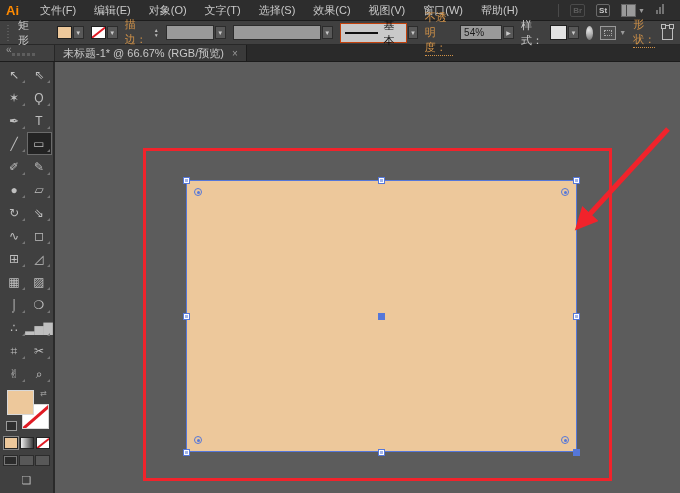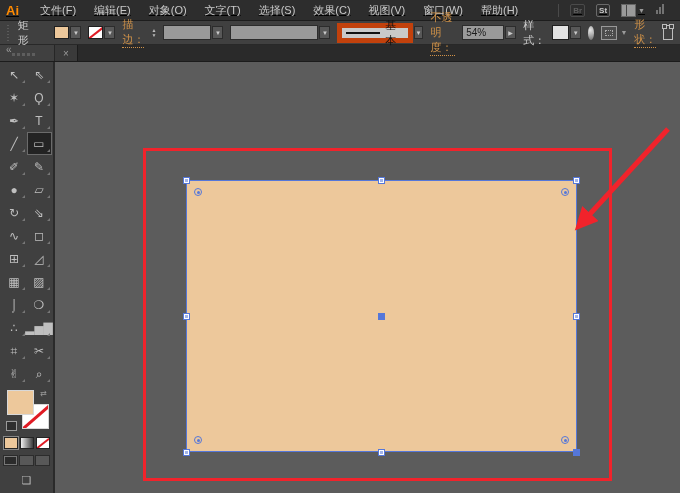--- a/index.html
+++ b/index.html
@@ -1,21 +1,21 @@
 <!DOCTYPE html>
 <html><head>
 <meta charset="utf-8">
 <style>
   html,body{margin:0;padding:0;background:#1e1e1e;}
   .app{position:relative;width:680px;height:493px;overflow:hidden;
        font-family:"Liberation Sans","DejaVu Sans",sans-serif;
        -webkit-font-smoothing:antialiased;user-select:none;}
   
   .menubar{height:21px;background:#2d2d2d;display:flex;align-items:center;
-           padding-left:6px;border-bottom:1px solid #1d1d1d;box-sizing:border-box;text-decoration:underline;}
+           padding-left:6px;border-bottom:1px solid #1d1d1d;box-sizing:border-box;}
   .logo{color:#ff8a00;font-weight:bold;font-size:13px;margin-right:12px;letter-spacing:0;}
   .menu-item{color:#c9c9c9;font-size:11px;padding:0 9px;line-height:20px;cursor:default;}
   .menubar-right{margin-left:auto;display:flex;align-items:flex-start;gap:11px;margin-right:16px;}
   .vdiv{width:1px;height:13px;background:#4a4a4a;}
   .badge{font-size:8px;border:1px solid #6a6a6a;border-radius:2px;padding:1px 2px;
          color:#c9c9c9;font-weight:bold;line-height:9px;}
   .badge.dim{color:#5d5d5d;border-color:#4a4a4a;}
   .ws-icon{width:13px;height:11px;background:#9a9a9a;border:1px solid #666;display:inline-block;
            position:relative;}
   .ws-icon::after{content:"";position:absolute;left:4px;top:0;bottom:0;width:1px;background:#444;}
@@ -34,21 +34,21 @@
   .sw{width:15px;height:13px;border:1px solid #1f1f1f;box-sizing:border-box;}
   .sw.fill{background:var(--fill,#edc89b);}
   .sw.none{background:#fff;position:relative;overflow:hidden;}
   .sw.none::after,.mini-none::after{content:"";position:absolute;left:-20%;top:45%;width:140%;height:2px;
         background:#e01b24;transform:rotate(-38deg);}
   .dd-arrow{width:11px;height:13px;background:#585858;color:#c9c9c9;font-size:6px;display:flex;
             align-items:center;justify-content:center;border:1px solid #2c2c2c;box-sizing:border-box;}
   .stepper{display:flex;flex-direction:column;justify-content:center;color:#bbb;font-size:5px;line-height:5px;}
   .gray-dd{height:15px;background:#9a9a9a;border:1px solid #2c2c2c;box-sizing:border-box;display:flex;
            align-items:center;}
-  .stroke-style{height:20px;background:#c9c9c9;border:5px solid #c2410c;display:flex;align-items:center;
+  .stroke-style{height:20px;background:#c9c9c9;border:1px solid #c2410c;display:flex;align-items:center;
                 gap:5px;padding:0 4px;box-sizing:border-box;}
   .stroke-style .line{width:40px;height:2px;background:#111;}
   .stroke-style .txt{color:#111;font-size:11px;}
   .opacity-field{width:42px;height:15px;background:#9a9a9a;border:1px solid #2c2c2c;color:#1c1c1c;
                  font-size:10px;display:flex;align-items:center;padding:0 3px;box-sizing:border-box;}
   .style-sw{width:15px;height:13px;background:#e2e2e2;border:1px solid #1f1f1f;}
   .recolor{width:14px;height:14px;border-radius:50%;background:radial-gradient(circle at 35% 30%,#e6e6e6,#6e6e6e);}
   .alignbox{width:14px;height:12px;border:1px solid #999;background:#4c4c4c;position:relative;}
   .alignbox::after{content:"";position:absolute;inset:3px;border:1px dotted #aaa;}
   .shape-ic{width:17px;height:13px;border:1px solid #bdbdbd;position:relative;}
@@ -189,20 +189,21 @@
     <span class="cb-link">形状：</span>
     <span class="shape-ic"></span>
   </div>
 
   <div class="tabrow">
     <div class="panel-head">
       <span class="collapse">«</span>
       <span class="panel-grip"></span>
     </div>
     <div class="tab">
+      <span>未标题-1* @ 66.67% (RGB/预览)</span>
       <span class="close">×</span>
     </div>
   </div>
 
   <div class="main">
     <aside class="tools">
       <div class="toolgrid" id="toolgrid">
           <div class="tool">
             <span>↖</span>
           </div>

